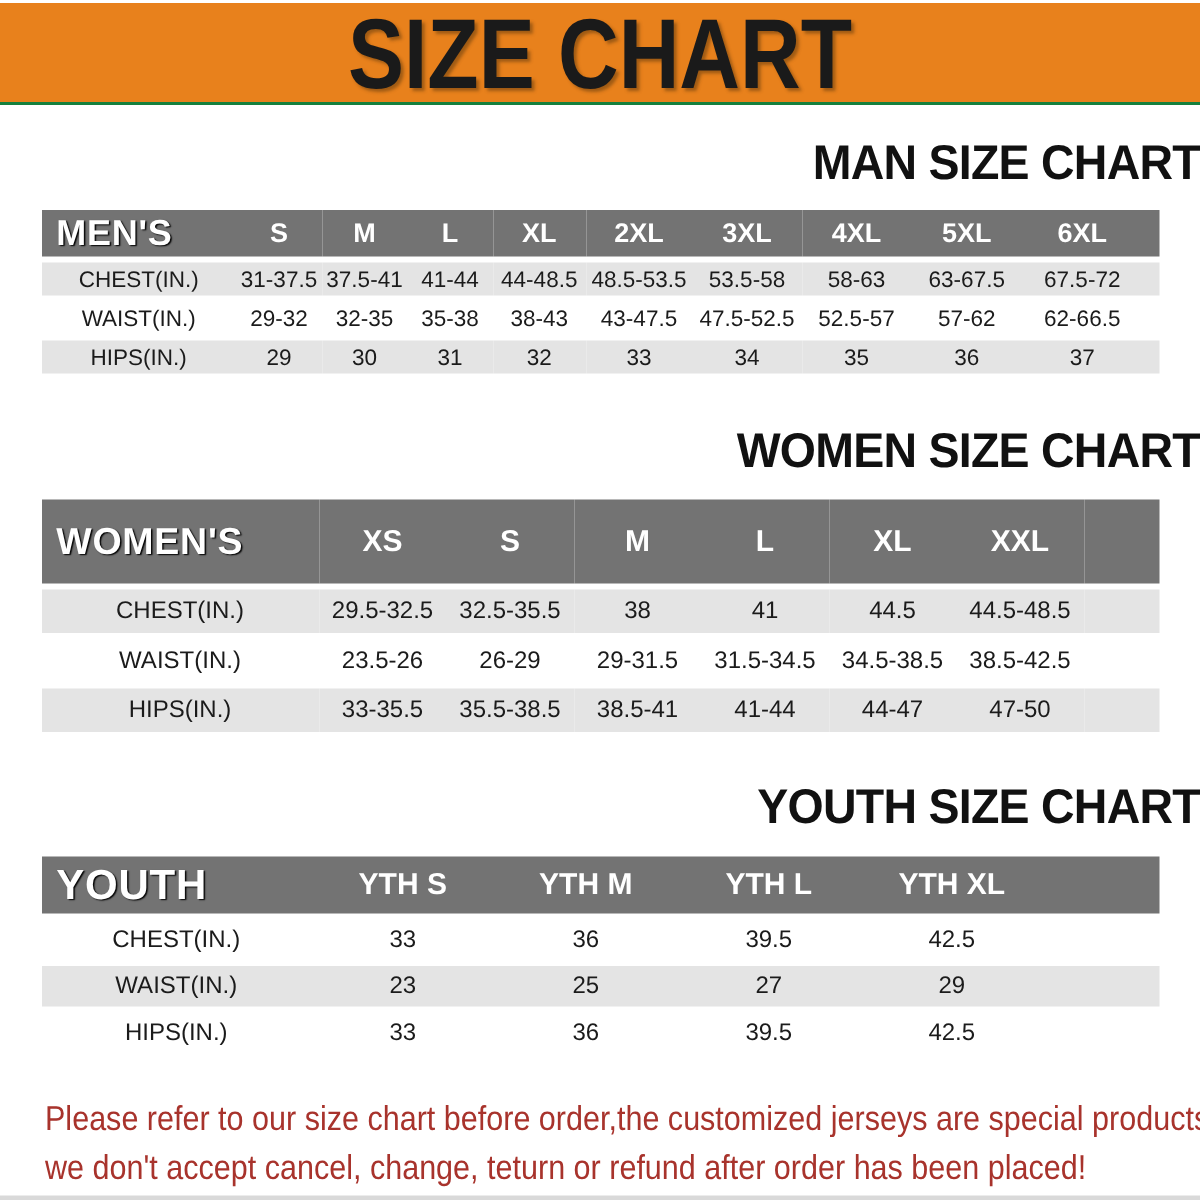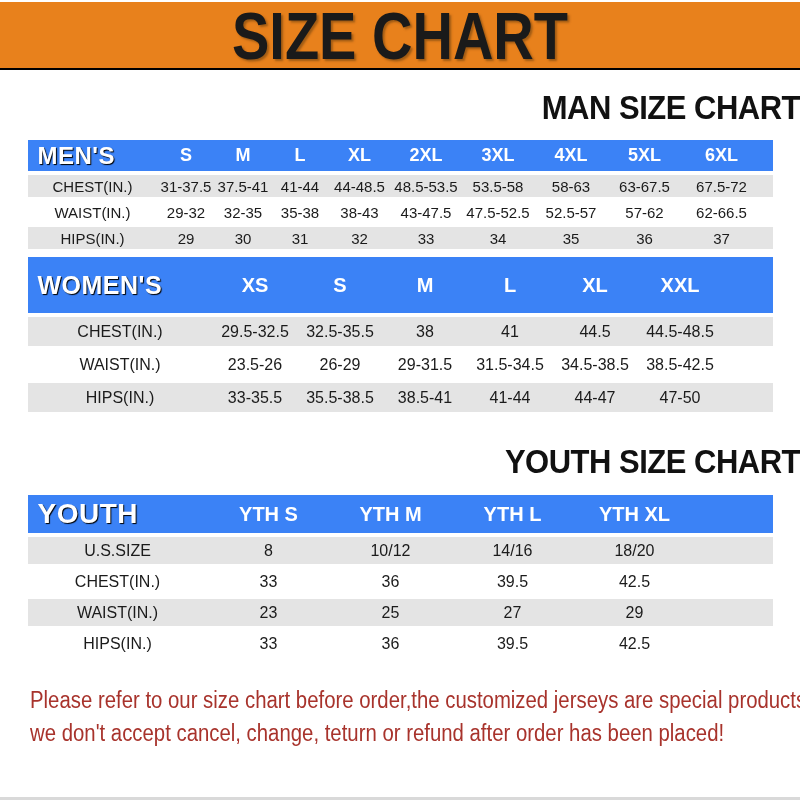--- a/index.html
+++ b/index.html
@@ -9,21 +9,21 @@
     font-family:"Liberation Sans",sans-serif;
     position:relative;
     overflow:hidden;
   }
   
   .banner{
     height:66px;
     margin-top:2px;
     background:#E8811C;
     display:flex;align-items:center;justify-content:center;
-    border-bottom:2px solid #000000;
+    border-bottom:2px solid #15803d;
   }
   .banner-title{
     font-size:56px;
     font-weight:bold;
     color:#1a1a1a;
     letter-spacing:0px;
     display:inline-block;
     transform:scale(1.0,1.18);
     text-shadow:2px 2px 2px rgba(70,45,10,0.45);
     white-space:nowrap;
@@ -48,21 +48,21 @@
     width:745px;
     table-layout:fixed;
   }
   table.size-table th,table.size-table td{
     text-align:center;
     padding:0;
     overflow:hidden;
     white-space:nowrap;
   }
   thead th{
-    background:#3b82f6;
+    background:#737373;
     color:#ffffff;
     font-weight:bold;
   }
   thead th.row-label{
     text-align:left;
     padding-left:10px;
     letter-spacing:0.5px;
     text-shadow:1px 1px 1px #000;
   }
   tbody tr.gray td{background:#E4E4E4;}
@@ -177,20 +177,23 @@
           <td>35</td>
           <td>36</td>
           <td>37</td>
           <td></td>
         </tr>
       </tbody>
     </table>
 </div>
 
 <div id="section-women">
+  <div class="section-title">
+    <span>WOMEN SIZE CHART</span>
+  </div>
   <table class="size-table women">
       <colgroup>
         <col style="width: 185px;">
         <col style="width: 85px;">
         <col style="width: 85px;">
         <col style="width: 85px;">
         <col style="width: 85px;">
         <col style="width: 85px;">
         <col style="width: 85px;">
         <col style="width: 50px;">
@@ -259,28 +262,20 @@
         <tr>
           <th class="row-label">YOUTH</th>
           <th>YTH S</th>
           <th>YTH M</th>
           <th>YTH L</th>
           <th>YTH XL</th>
           <th></th>
         </tr>
       </thead>
       <tbody>
-        <tr class="gray">
-          <td>U.S.SIZE</td>
-          <td>8</td>
-          <td>10/12</td>
-          <td>14/16</td>
-          <td>18/20</td>
-          <td></td>
-        </tr>
         <tr class="white">
           <td>CHEST(IN.)</td>
           <td>33</td>
           <td>36</td>
           <td>39.5</td>
           <td>42.5</td>
           <td></td>
         </tr>
         <tr class="gray">
           <td>WAIST(IN.)</td>

